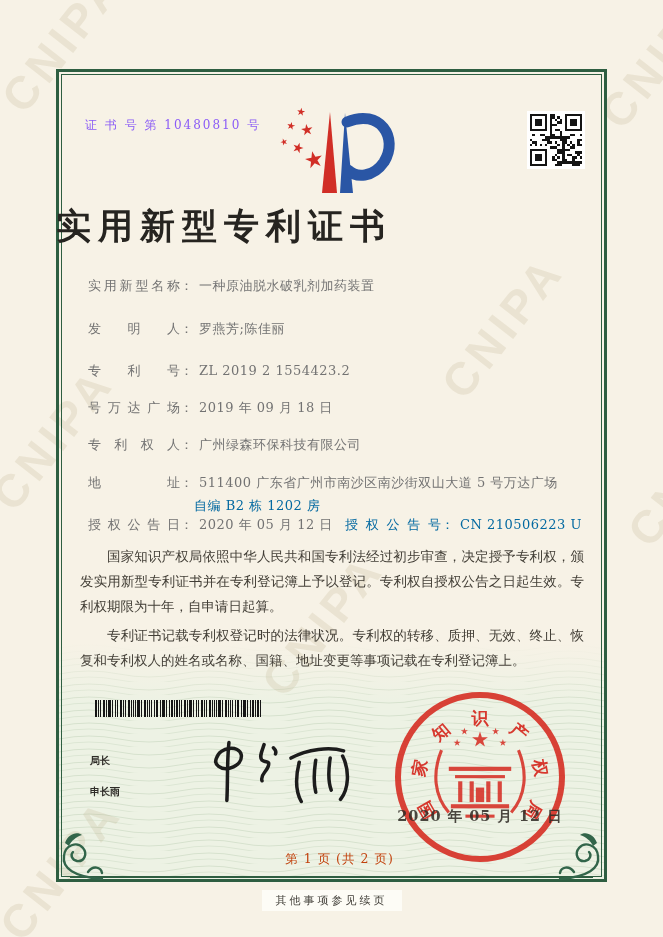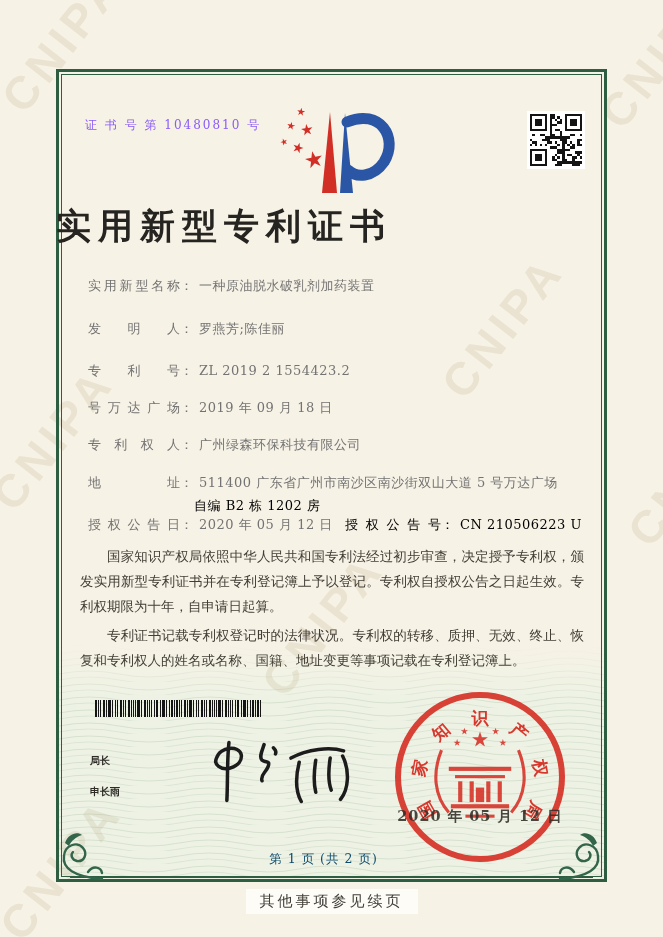--- a/index.html
+++ b/index.html
@@ -29,49 +29,49 @@
   .logo{position:absolute;left:258px;top:100px;}
   .qr{position:absolute;left:527px;top:111px;width:58px;height:58px;background:#fff;padding:3px;box-sizing:border-box;}
 
   .title{position:absolute;left:56px;top:203px;width:551px;
       font-size:35px;font-weight:700;letter-spacing:7px;color:#262420;}
 
   .frow{position:absolute;left:88px;font-size:13px;color:#737373;white-space:nowrap;}
   .flabel{display:inline-block;width:92px;text-align:justify;text-align-last:justify;text-justify:inter-character;}
   .fcolon{display:inline-block;margin-right:6px;}
   .fvalue{letter-spacing:0.5px;}
-  .frow2{position:absolute;font-size:13px;color:#000000;white-space:nowrap;}
+  .frow2{position:absolute;font-size:13px;color:#0369a1;white-space:nowrap;}
 
   .paras{position:absolute;left:76px;top:540px;width:512px;font-size:13.5px;line-height:25px;
       color:#423e36;text-align:justify;}
   .paras p{margin:4px;text-indent:2em;}
 
   .barcode{position:absolute;left:95px;top:700px;z-index:4;}
 
   .officer{position:absolute;left:90px;top:745px;z-index:4;font-family:"DejaVu Sans","Liberation Sans",sans-serif;
       font-size:10px;font-weight:600;color:#2e2b27;line-height:31px;}
   .signature{position:absolute;left:200px;top:732px;z-index:4;}
 
   .seal{position:absolute;left:392px;top:689px;width:176px;height:176px;z-index:5;}
   .seal-ring{position:absolute;inset:3px;border:6px solid rgba(213,40,30,0.88);border-radius:50%;}
   .seal-char{position:absolute;font-size:17px;font-weight:700;color:rgba(213,40,30,0.92);}
   .seal-date{position:absolute;left:0;top:118px;width:100%;text-align:center;z-index:6;
       font-size:14.5px;font-weight:700;color:rgba(50,46,40,0.88);letter-spacing:1px;white-space:nowrap;}
 
-  .page-info{position:absolute;left:48px;top:851px;width:551px;text-align:center;z-index:4;
-      font-size:12.5px;color:#0c4a6e;letter-spacing:1px;}
+  .page-info{position:absolute;left:64px;top:851px;width:551px;text-align:center;z-index:4;
+      font-size:12.5px;color:#c2410c;letter-spacing:1px;}
   .bottom-rule{position:absolute;left:70px;top:876px;width:523px;height:5px;z-index:5;
       background:linear-gradient(180deg,#2e5e41 0 1.5px,#eef3e6 1.5px 3.2px,#2e5e41 3.2px 5px);}
   .corner{position:absolute;top:830px;z-index:6;}
   .corner.left{left:56px;}
   .corner.right{left:558px;transform:scaleX(-1);}
 
   .continuation{position:absolute;left:0;top:889px;width:663px;text-align:center;z-index:4;}
   .continuation span{display:inline-block;background:#fdfcf6;padding:3px 14px;
-      font-size:15px;color:#43403a;letter-spacing:3px;}
+      font-size:11px;color:#43403a;letter-spacing:3px;}
 </style>
 </head>
 <body>
 
 <svg width="0" height="0" style="position:absolute">
   <defs>
     <path id="star" d="M0,-1 L0.2245,-0.309 0.9511,-0.309 0.3633,0.118 0.5878,0.809 0,0.382 -0.5878,0.809 -0.3633,0.118 -0.9511,-0.309 -0.2245,-0.309 Z"></path>
   </defs>
 </svg>
 

